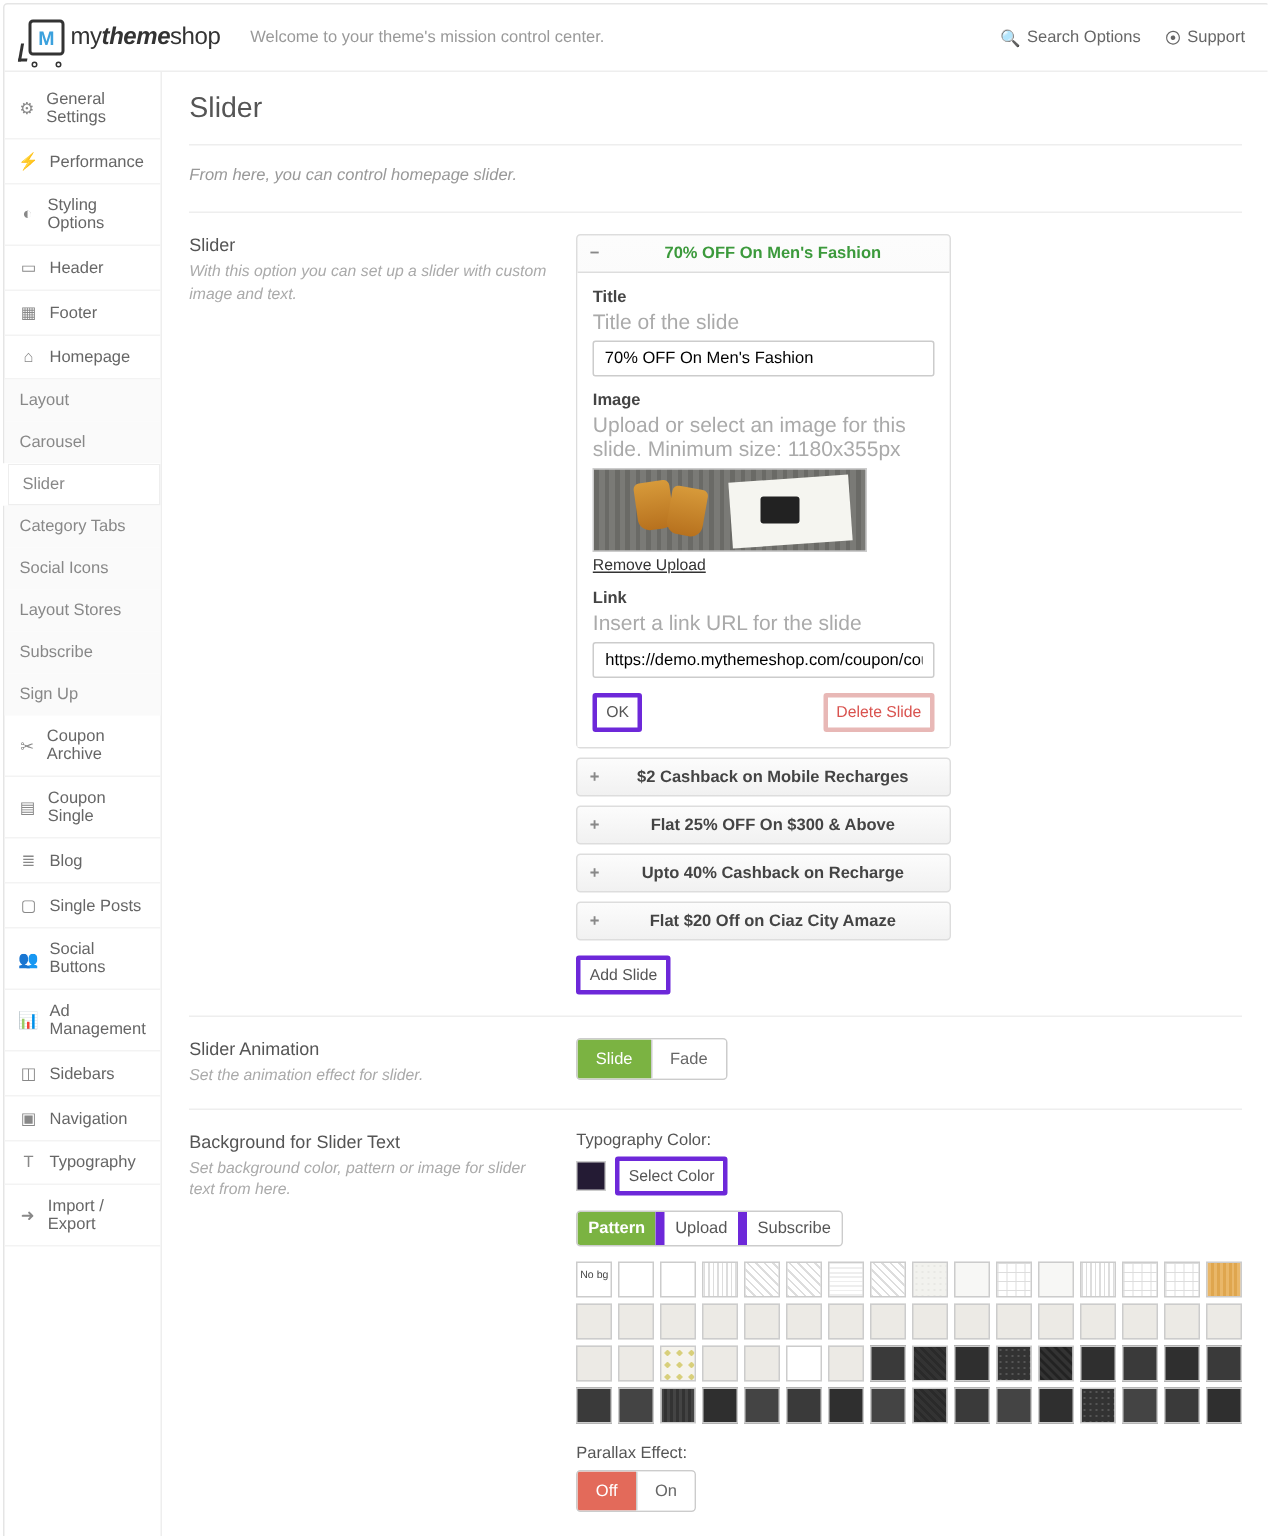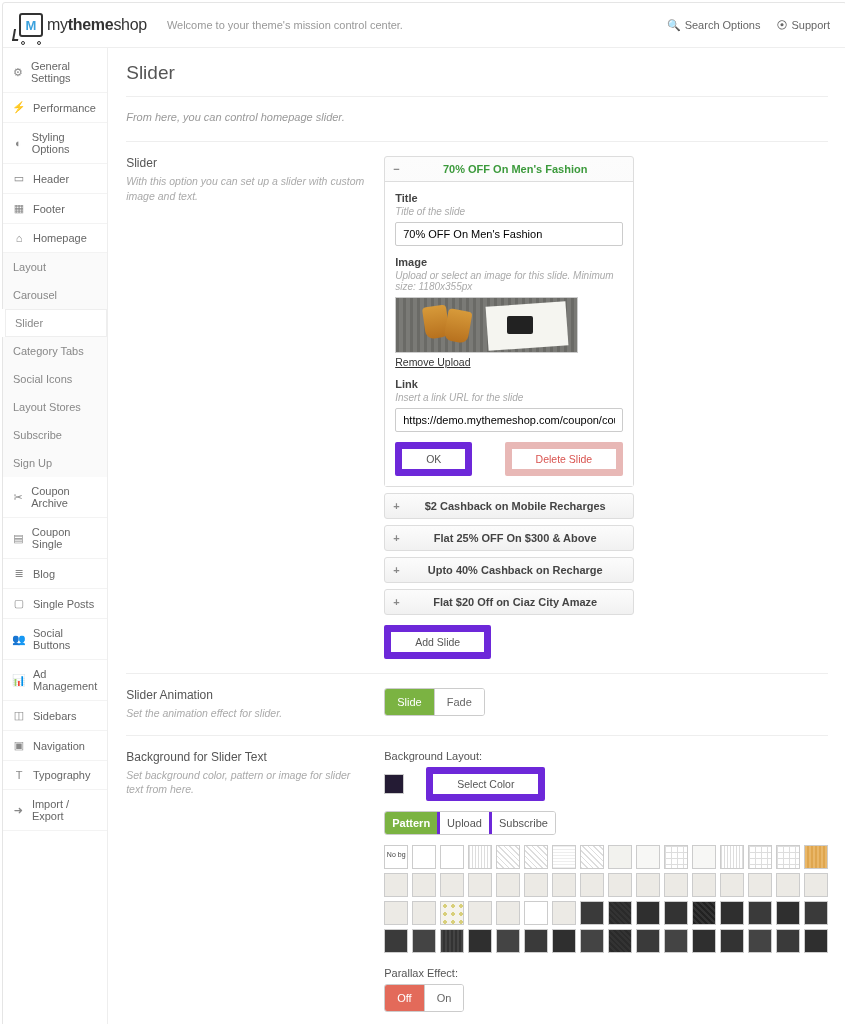--- a/index.html
+++ b/index.html
@@ -5,21 +5,21 @@
 * { box-sizing: border-box; margin: 0; padding: 0; }
 body { font-family: -apple-system, BlinkMacSystemFont, "Segoe UI", Arial, sans-serif; font-size: 12px; color: #444; background: #fff; }
 .wrap { width: 845px; border: 1px solid #e5e5e5; border-radius: 3px; margin: 2px; }
 .header { display: flex; align-items: center; padding: 10px 16px; border-bottom: 1px solid #eee; }
 .logo { display: flex; align-items: center; gap: 4px; }
 .logo-badge { width: 24px; height: 24px; border: 2px solid #333; border-radius: 3px; display: inline-flex; align-items: center; justify-content: center; font-weight: bold; font-size: 13px; color: #3ba1dd; position: relative; }
 .cart-lines { position: absolute; left: -8px; bottom: -6px; width: 6px; height: 12px; border-left: 2px solid #333; border-bottom: 2px solid #333; transform: skewX(-10deg); }
 .wheel { position: absolute; width: 4px; height: 4px; border: 1.5px solid #333; border-radius: 50%; bottom: -10px; }
 .wheel.l { left: 0px; } .wheel.r { right: 0px; }
 .logo-text { font-size: 16px; color: #333; letter-spacing: -.3px; }
-.logo-text .bold { font-weight: 700; }
+.logo-text .bold { font-weight: 700; font-style: italic; }
 .tagline { margin-left: 20px; color: #999; font-size: 11px; }
 .header-right { margin-left: auto; display: flex; gap: 16px; color: #666; font-size: 11px; }
 .header-right span { display: flex; align-items: center; gap: 4px; }
 
 .main { display: flex; }
 .sidebar { width: 106px; border-right: 1px solid #eee; padding-top: 4px; }
 .nav-item { display: flex; align-items: center; gap: 8px; padding: 8px 10px; color: #666; font-size: 11px; cursor: pointer; border-bottom: 1px solid #f3f3f3; }
 .nav-item .icon { width: 12px; display: inline-flex; justify-content: center; color: #888; font-size: 11px; }
 .nav-item.sub { padding-left: 10px; color: #888; border-bottom: none; background: #fafafa; }
 .nav-item.sub.active { background: #fff; border-left: 3px solid #fff; margin-left: -1px; box-shadow: inset 0 0 0 1px #eee; }
@@ -36,49 +36,49 @@
 .row .right { flex: 1; }
 
 .accordion { width: 250px; }
 .acc-item { border: 1px solid #ddd; border-radius: 3px; margin-bottom: 6px; background: linear-gradient(#fcfcfc,#f1f1f1); }
 .acc-head { display: flex; align-items: center; padding: 6px 8px; font-size: 11px; font-weight: 600; cursor: pointer; }
 .acc-head .tog { width: 12px; color: #888; }
 .acc-head .ttl { flex: 1; text-align: center; }
 .acc-item.open .acc-head .ttl { color: #3c9a3c; }
 .acc-body { border-top: 1px solid #ddd; background: #fff; padding: 10px; }
 .field-label { font-size: 11px; font-weight: 700; margin-bottom: 2px; }
-.field-hint { font-size: 10px; font-style: italic; color: #aaa; margin-bottom: 5px; }
+.field-hint { font-size: 14px; color: #aaa; margin-bottom: 5px; }
 .text-input { width: 100%; padding: 5px 7px; border: 1px solid #ccc; border-radius: 2px; font-size: 11px; margin-bottom: 10px; }
 .slide-img { width: 183px; height: 56px; background:
   repeating-linear-gradient(90deg, #6a6a66 0 3px, #7a7a76 3px 7px),
   linear-gradient(#777, #555);
   position: relative; border: 1px solid #ccc; }
 .boots { position: absolute; left: 28px; top: 8px; width: 54px; height: 40px; }
 .boot { position: absolute; width: 24px; height: 32px; background: linear-gradient(#d79a3a,#b7711e); border-radius: 4px 4px 8px 8px; transform: rotate(-8deg); }
 .boot.b2 { left: 22px; top: 4px; transform: rotate(10deg); }
 .paper { position: absolute; right: 10px; top: 6px; width: 80px; height: 44px; background: #f5f5f0; transform: rotate(-4deg); }
 .cam { position: absolute; right: 44px; top: 18px; width: 26px; height: 18px; background: #222; border-radius: 2px; }
 .remove-link { text-decoration: underline; font-size: 10.5px; color: #333; display: block; margin: 3px 0 10px; cursor: pointer; }
 .btn-row { display: flex; justify-content: space-between; }
-.btn { padding: 4px 24px; border: 7px solid #6d28d9; border-radius: 2px; background: #fff; font-size: 10.5px; cursor: pointer; color: #555; }
+.btn { padding: 4px 6px; border: 3px solid #6d28d9; border-radius: 2px; background: #fff; font-size: 10.5px; cursor: pointer; color: #555; }
 .btn.danger { color: #d9534f; border-color: #e8b8b6; }
 .btn.add { margin-top: 4px; }
 
 .toggle-group { display: inline-flex; border: 1px solid #ccc; border-radius: 3px; overflow: hidden; }
 .toggle-btn { padding: 7px 12px; font-size: 11px; background: #fff; cursor: pointer; color: #666; }
 .toggle-btn + .toggle-btn { border-left: 1px solid #ccc; }
 .toggle-btn.active { background: #7bb342; color: #fff; }
 .toggle-btn.active-red { background: #e36a5a; color: #fff; }
 
 .bg-section .lbl { font-size: 11px; color: #555; margin-bottom: 5px; }
-.color-row { display: flex; align-items: center; gap: 22px; margin-bottom: 10px; }
+.color-row { display: flex; align-items: center; gap: 6px; margin-bottom: 10px; }
 .color-swatch { width: 20px; height: 20px; background: #241b34; border: 1px solid #ccc; }
 .bg-tabs { display: inline-flex; border: 1px solid #ccc; border-radius: 3px; overflow: hidden; margin-bottom: 10px; }
 .bg-tab { padding: 5px 7px; font-size: 11px; background: #fff; cursor: pointer; color: #555; }
-.bg-tab + .bg-tab { border-left: 3px solid #6d28d9; }
+.bg-tab + .bg-tab { border-left: 6px solid #6d28d9; }
 .bg-tab.active { background: #7bb342; color: #fff; font-weight: 600; }
 
 .pattern-grid { display: grid; grid-template-columns: repeat(16, 24px); gap: 4px; margin-bottom: 14px; }
 .pt { width: 24px; height: 24px; border: 1px solid #ccc; cursor: pointer; }
 .pt.nobg { font-size: 7px; text-align: center; line-height: 1; padding-top: 5px; background: #fff; }
 .pt.light { background: #f7f7f5; }
 .pt.white { background: #fff; }
 .pt.stripe-v { background: repeating-linear-gradient(90deg,#ddd 0 1px,#fff 1px 3px); }
 .pt.stripe-d { background: repeating-linear-gradient(45deg,#ddd 0 1px,#fff 1px 4px); }
 .pt.stripe-h { background: repeating-linear-gradient(0deg,#eee 0 1px,#fff 1px 3px); }
@@ -288,21 +288,21 @@
           </div>
         </div>
       </div>
 
       <div class="row">
         <div class="left">
           <div class="label">Background for Slider Text</div>
           <div class="hint">Set background color, pattern or image for slider text from here.</div>
         </div>
         <div class="right bg-section">
-          <div class="lbl">Background Layout:</div>
+          <div class="lbl">Typography Color:</div>
           <div class="color-row">
             <div class="color-swatch"></div>
             <button class="btn">Select Color</button>
           </div>
 
           <div class="bg-tabs">
             <div class="bg-tab active">Pattern</div>
             <div class="bg-tab">Upload</div>
             <div class="bg-tab">Subscribe</div>
           </div>

